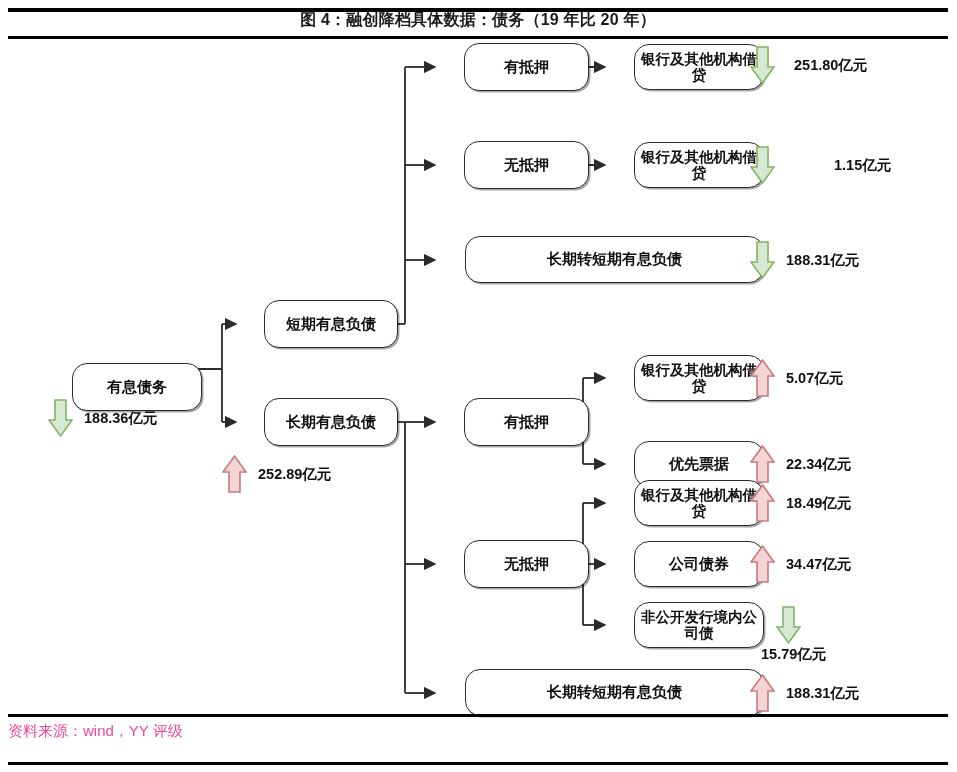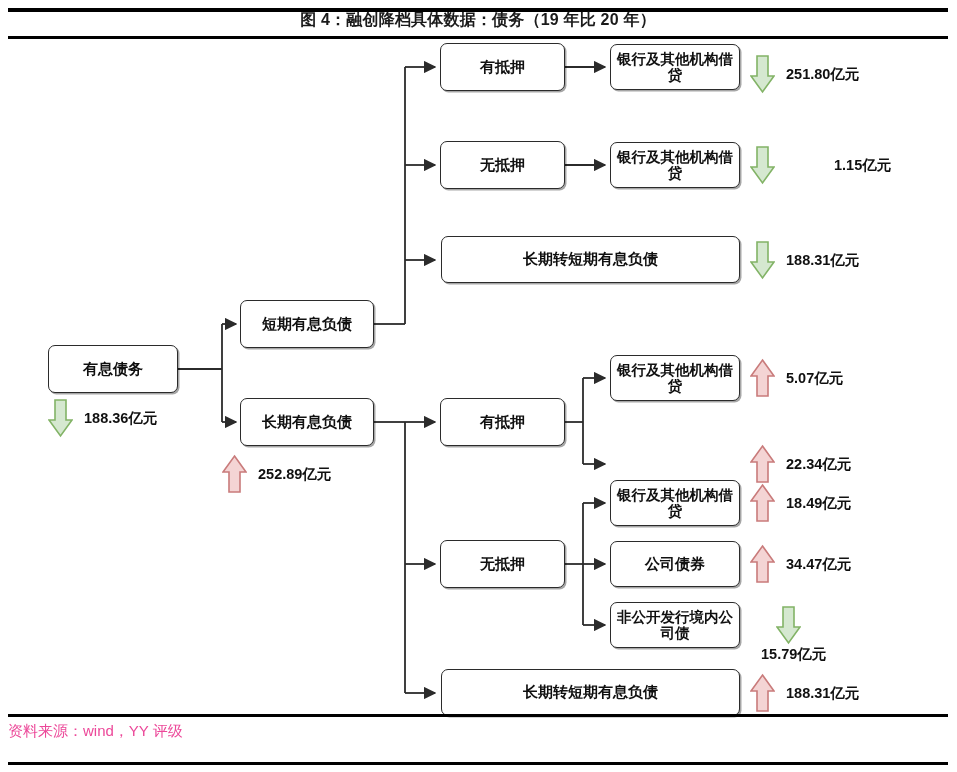--- a/index.html
+++ b/index.html
@@ -29,28 +29,29 @@
     font-size:15px;font-weight:normal;color:#ec4899;
     white-space:nowrap;
   }
 
   #canvas{position:absolute;left:0;top:40px;width:957px;height:676px;}
 
   .node{
     position:absolute;
     box-sizing:border-box;
     border:1.6px solid #2b2b2b;
-    border-radius:7px;
+    border-radius:15px;
     background:#ffffff;
     display:flex;align-items:center;justify-content:center;
     text-align:center;
     font-size:15px;font-weight:bold;
     line-height:1.12;
     color:#101010;
     box-shadow:1.5px 1.5px 0 rgba(0,0,0,.35);
+    margin-left:24px;
   }
   .node.two-line{font-size:14.5px;}
 
   .delta{
     position:absolute;
     display:flex;align-items:center;
     white-space:nowrap;
   }
   .delta .amt{
     font-size:14.5px;font-weight:bold;color:#101010;
@@ -108,21 +109,21 @@
 
         <path d="M 565 524 L 583 524"></path>
         <path d="M 583 524 L 583 463"></path>
         <path d="M 583 524 L 583 585"></path>
         <path d="M 583 463 L 605 463" marker-end="url(#ah)"></path>
         <path d="M 583 524 L 605 524" marker-end="url(#ah)"></path>
         <path d="M 583 585 L 605 585" marker-end="url(#ah)"></path>
       </g>
     </svg>
 
-    <div class="node" style="left:48px;top:305px;width:130px;height:48px;">
+    <div class="node" style="left:48px;top:323px;width:130px;height:48px;">
       <span>有息债务</span>
     </div>
     <div class="delta" style="left:48px;top:358px;">
       <span class="arw">
         <svg viewBox="0 0 25 40" class="arw">
             <polygon points="7,2 18,2 18,22 24,22 12.5,38 1,22 7,22" fill="#d5e8d0" stroke="#82b366" stroke-width="1.6"></polygon>
           </svg>
       </span>
       <span class="amt">188.36亿元</span>
     </div>
@@ -142,21 +143,21 @@
       </span>
       <span class="amt">252.89亿元</span>
     </div>
 
     <div class="node" style="left:440px;top:3px;width:125px;height:48px;">
       <span>有抵押</span>
     </div>
     <div class="node two-line" style="left:610px;top:4px;width:130px;height:46px;">
       <span>银行及其他机构借贷</span>
     </div>
-    <div class="delta" style="left:750px;top:14px;">
+    <div class="delta" style="left:750px;top:5px;gap:8px;">
       <span class="arw">
         <svg viewBox="0 0 25 40" class="arw">
             <polygon points="7,2 18,2 18,22 24,22 12.5,38 1,22 7,22" fill="#d5e8d0" stroke="#82b366" stroke-width="1.6"></polygon>
           </svg>
       </span>
       <span class="amt">251.80亿元</span>
     </div>
 
     <div class="node" style="left:440px;top:101px;width:125px;height:48px;">
       <span>无抵押</span>
@@ -193,20 +194,23 @@
     </div>
     <div class="delta" style="left:750px;top:318px;">
       <span class="arw">
         <svg viewBox="0 0 25 40" class="arw">
             <polygon points="12.5,2 24,18 18,18 18,38 7,38 7,18 1,18" fill="#f4d4d4" stroke="#c97b7b" stroke-width="1.6"></polygon>
           </svg>
       </span>
       <span class="amt">5.07亿元</span>
     </div>
 
+    <div class="node" style="left:610px;top:401px;width:130px;height:46px;">
+      <span>优先票据</span>
+    </div>
     <div class="delta" style="left:750px;top:404px;">
       <span class="arw">
         <svg viewBox="0 0 25 40" class="arw">
             <polygon points="12.5,2 24,18 18,18 18,38 7,38 7,18 1,18" fill="#f4d4d4" stroke="#c97b7b" stroke-width="1.6"></polygon>
           </svg>
       </span>
       <span class="amt">22.34亿元</span>
     </div>
 
     <div class="node" style="left:440px;top:500px;width:125px;height:48px;">

